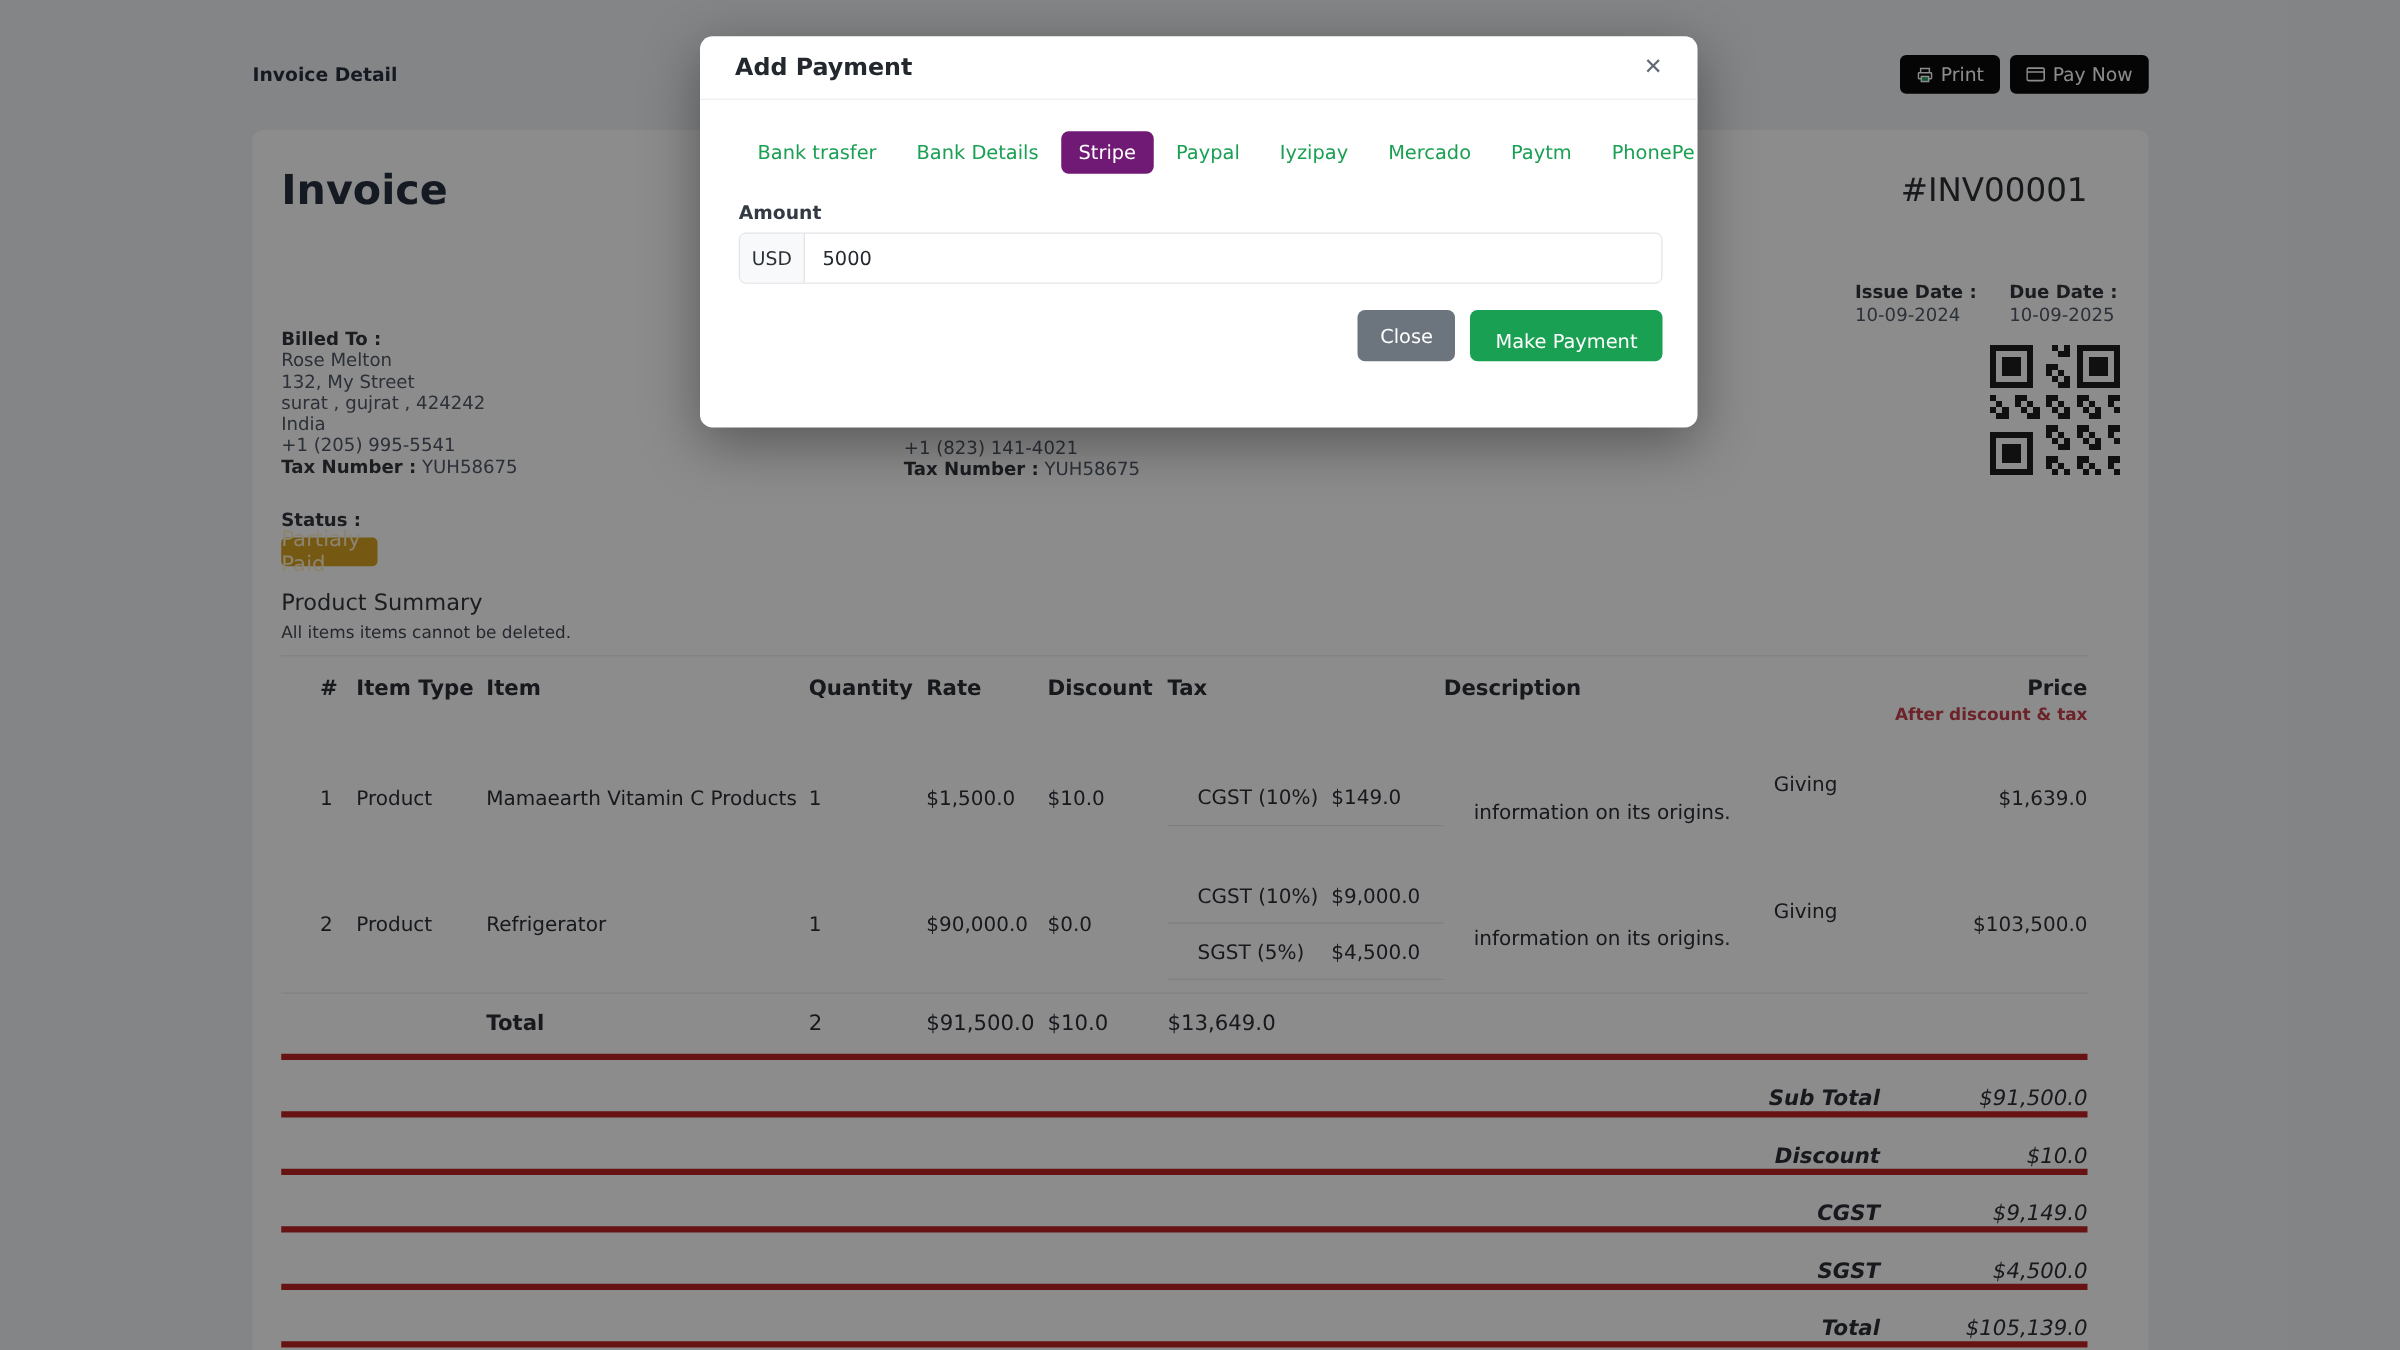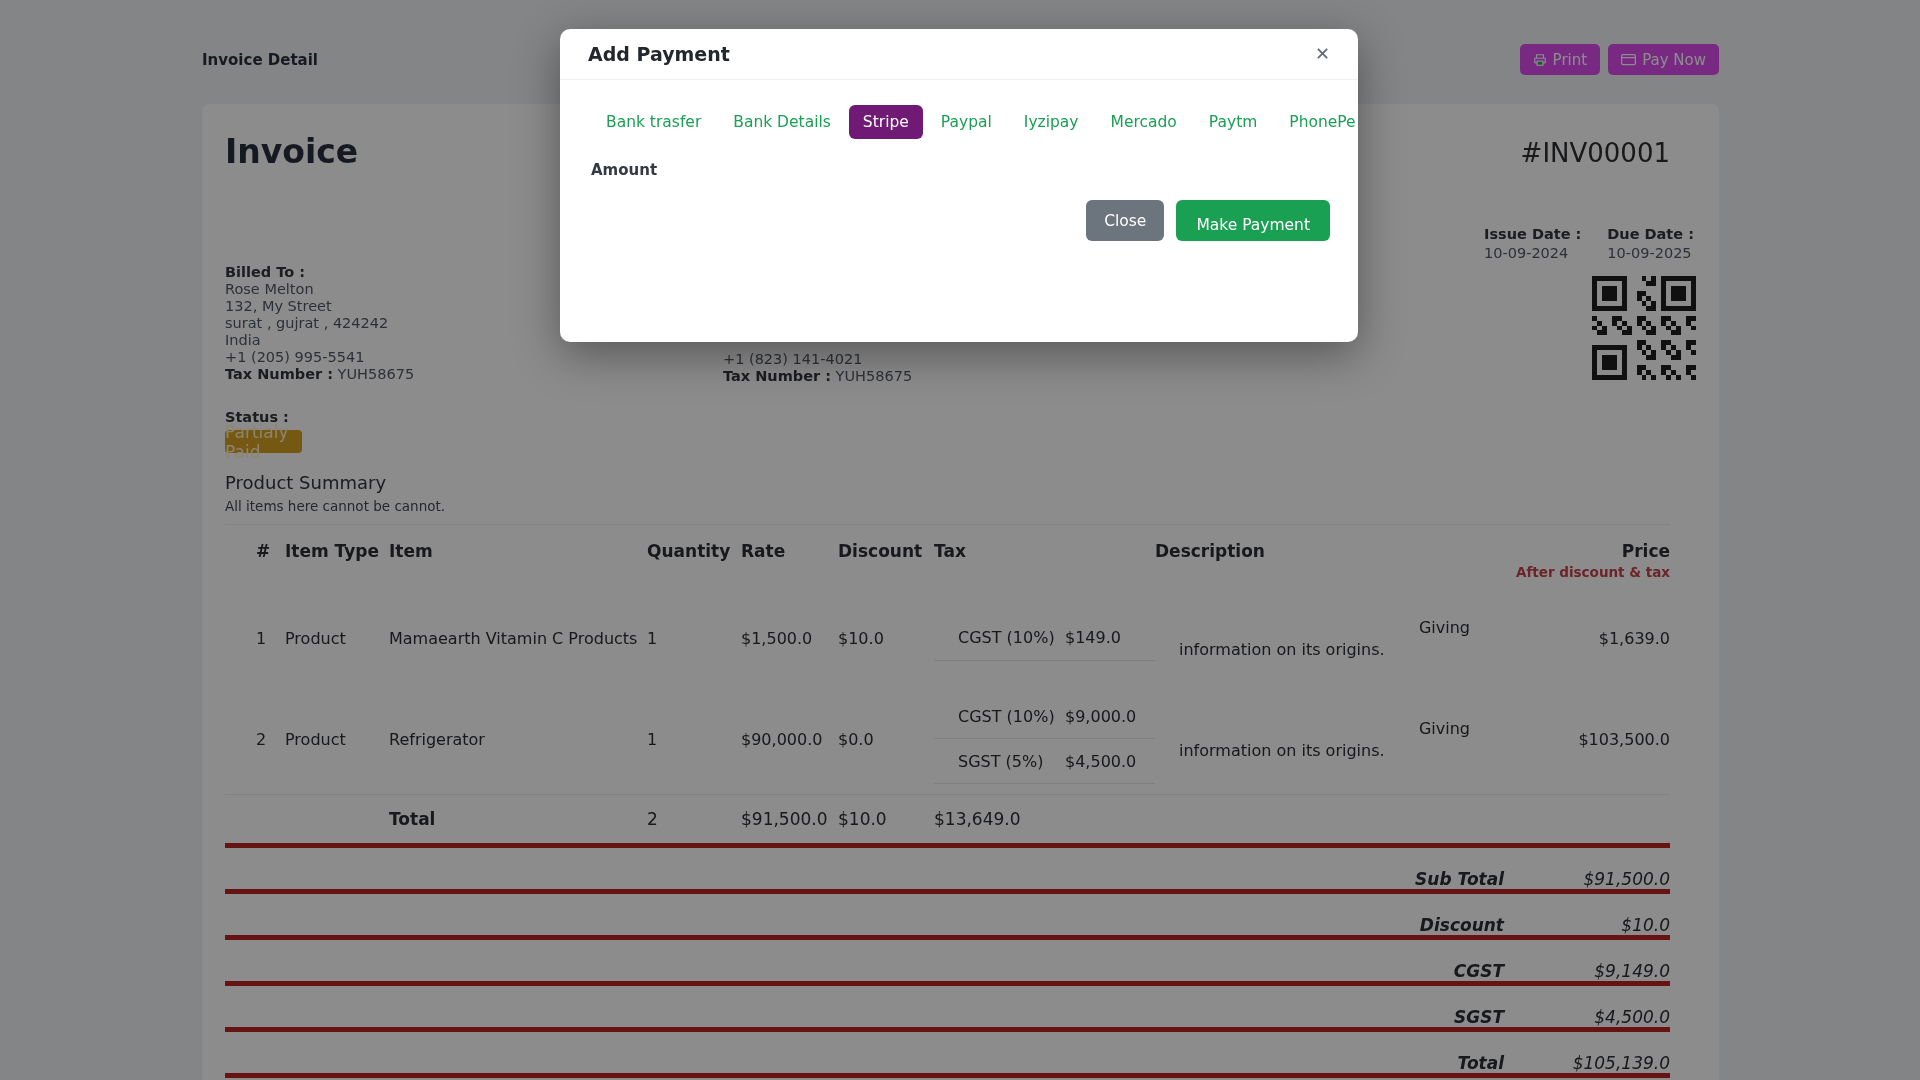--- a/index.html
+++ b/index.html
@@ -3,21 +3,21 @@
 <meta charset="utf-8">
 <style>
   * { box-sizing: border-box; margin: 0; padding: 0; }
   html,body { width:1920px; height:1080px; overflow:hidden; }
   body { font-family:"DejaVu Sans","Liberation Sans",sans-serif; background:#eff1f4; position:relative; }
 
   
   .topbar { position:absolute; left:202px; width:1517px; top:44px; display:flex; justify-content:space-between; align-items:center; }
   .page-title { font-size:15px; font-weight:bold; color:#1f2937; }
   .top-actions { display:flex; gap:8px; }
-  .btn-green { display:flex; align-items:center; gap:6px; background:#d946ef; color:#fff; border:none; border-radius:5px; padding:0 13px; height:31px; font-size:15px; font-family:inherit; cursor:pointer; }
+  .btn-green { display:flex; align-items:center; gap:6px; background:#000000; color:#fff; border:none; border-radius:5px; padding:0 13px; height:31px; font-size:15px; font-family:inherit; cursor:pointer; }
   .btn-green svg { display:block; }
 
   .card { position:absolute; left:202px; top:104px; width:1517px; height:1010px; background:#fff; border-radius:8px; }
 
   .inv-head { position:absolute; top:28px; left:23px; right:49px; display:flex; justify-content:space-between; align-items:flex-start; }
   .inv-title { font-size:33px; font-weight:bold; color:#1f2937; }
   .inv-number { font-size:26px; color:#23272b; margin-top:6px; }
 
   .dates { position:absolute; top:110px; right:25px; display:flex; gap:26px; text-align:left;margin-top:12px; }
   .date-label { font-size:14.5px; font-weight:bold; color:#2a2f36; }
@@ -245,21 +245,21 @@
       </div>
     </div>
 
     <div class="status">
       <div class="status-label">Status :</div>
       <div class="badge">Partialy Paid</div>
     </div>
 
     <div class="psum">
       <div class="psum-title">Product Summary</div>
-      <div class="psum-sub">All items here cannot be cannot.</div>
+      <div class="psum-sub">All items items cannot be deleted.</div>
 
       <div class="thead">
         <div class="c col-num">#</div>
         <div class="c col-type">Item Type</div>
         <div class="c col-item">Item</div>
         <div class="c col-qty">Quantity</div>
         <div class="c col-rate">Rate</div>
         <div class="c col-disc">Discount</div>
         <div class="c col-tax">Tax</div>
         <div class="c col-desc">Description</div>
@@ -364,18 +364,22 @@
       <button class="tab">Bank Details</button>
       <button class="tab active">Stripe</button>
       <button class="tab">Paypal</button>
       <button class="tab">Iyzipay</button>
       <button class="tab">Mercado</button>
       <button class="tab">Paytm</button>
       <button class="tab">PhonePe</button>
     </div>
 
   <div class="amount-label">Amount</div>
+  <div class="amount-group">
+    <div class="addon">USD</div>
+    <input class="amount-input" type="text" value="5000" style="">
+  </div>
 
   <div class="modal-actions">
     <button class="btn-close">Close</button>
     <button class="btn-pay">Make Payment</button>
   </div>
 </div>
 
 </body></html>

